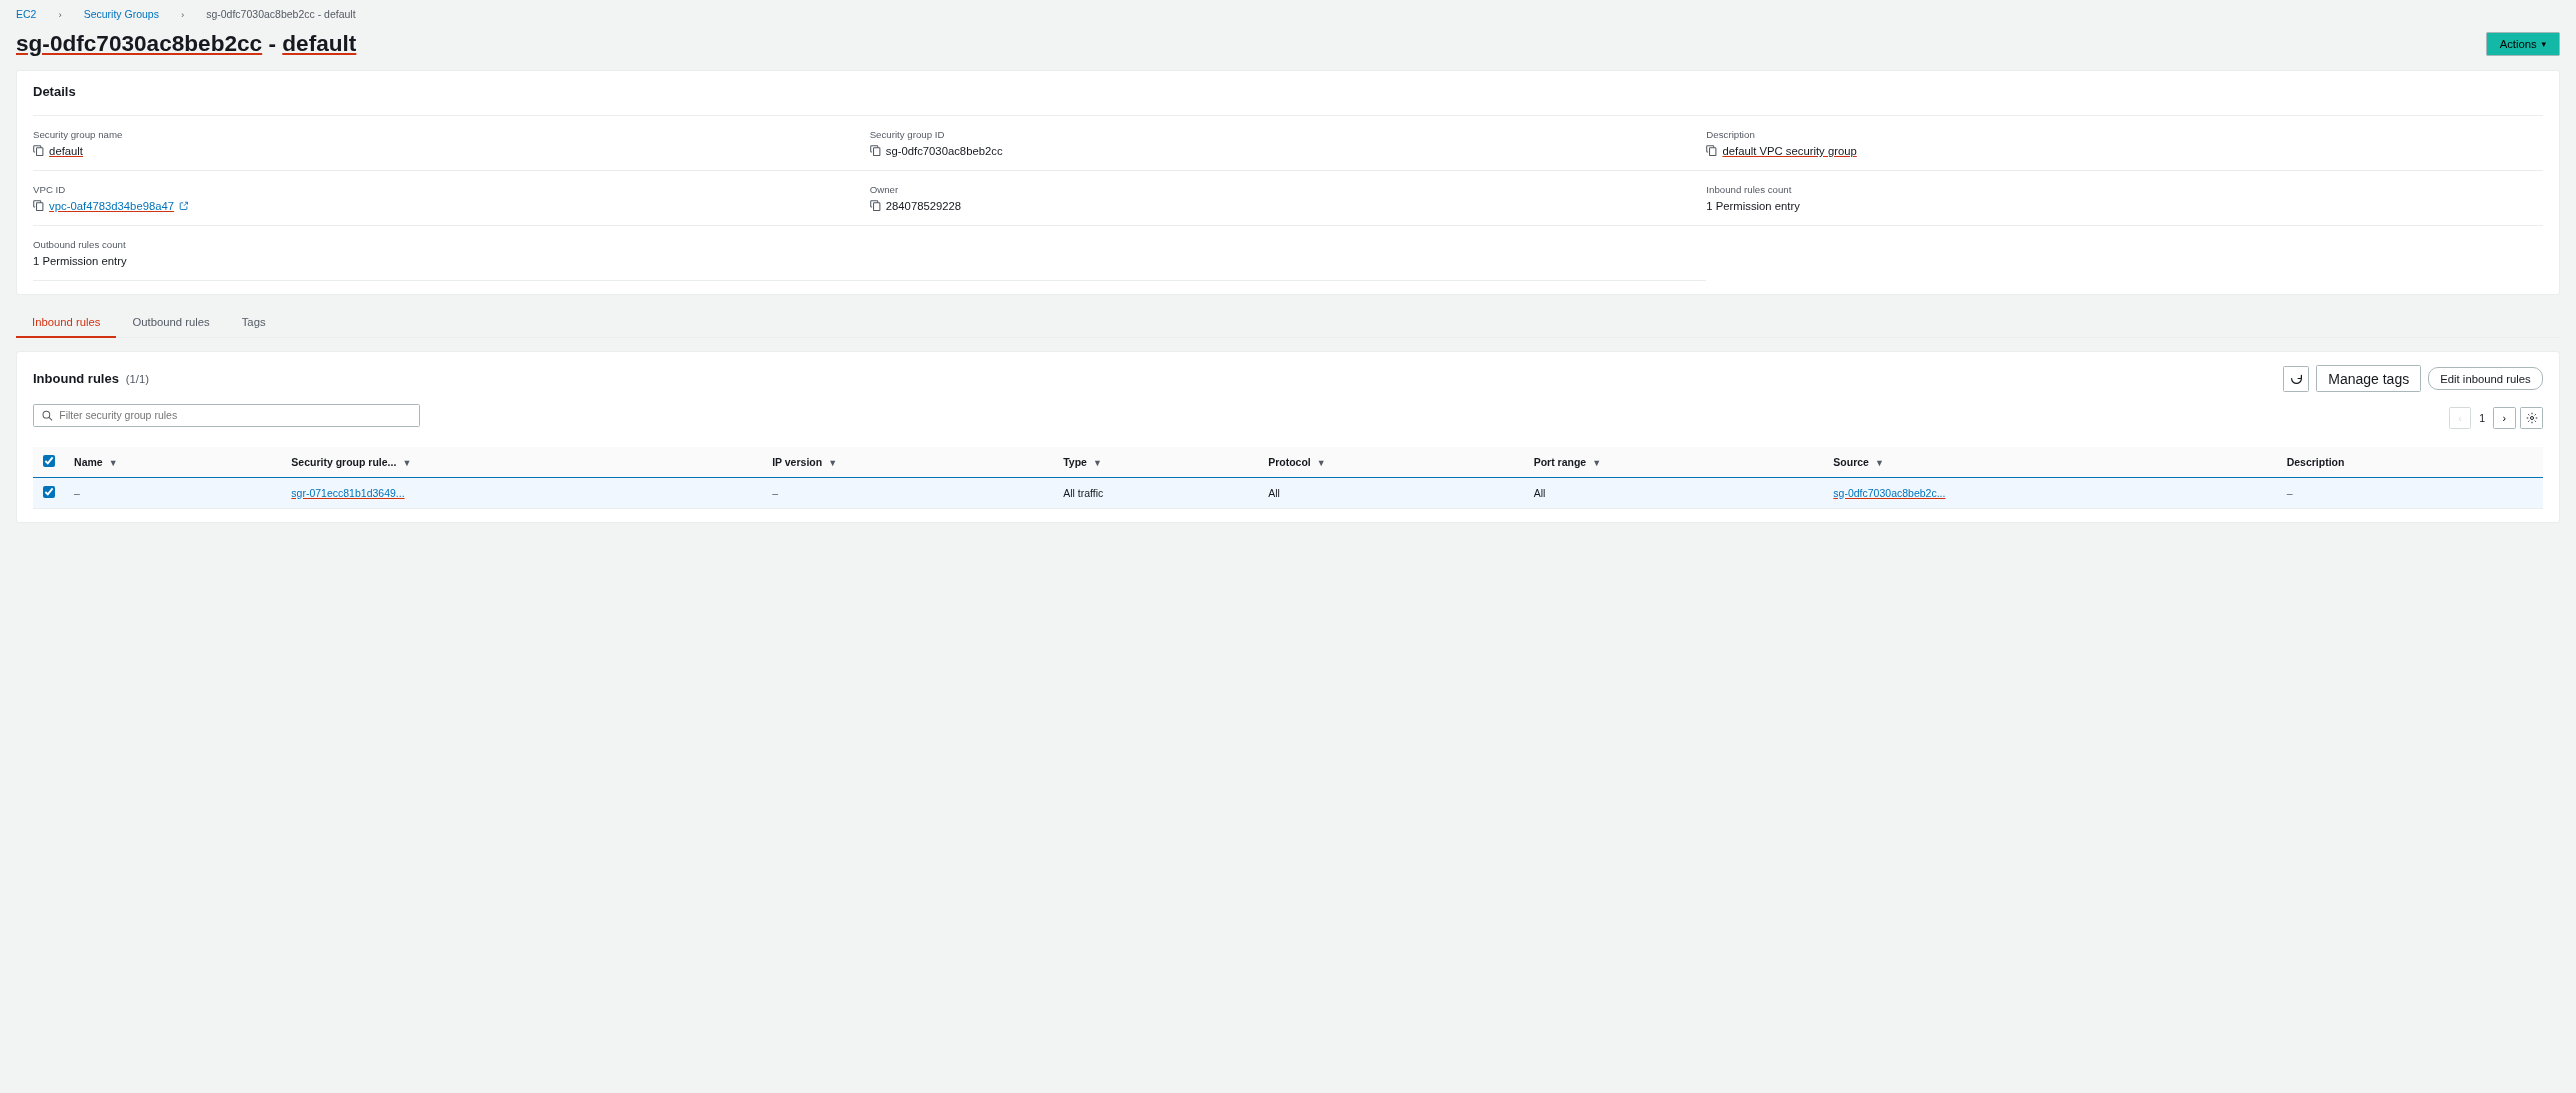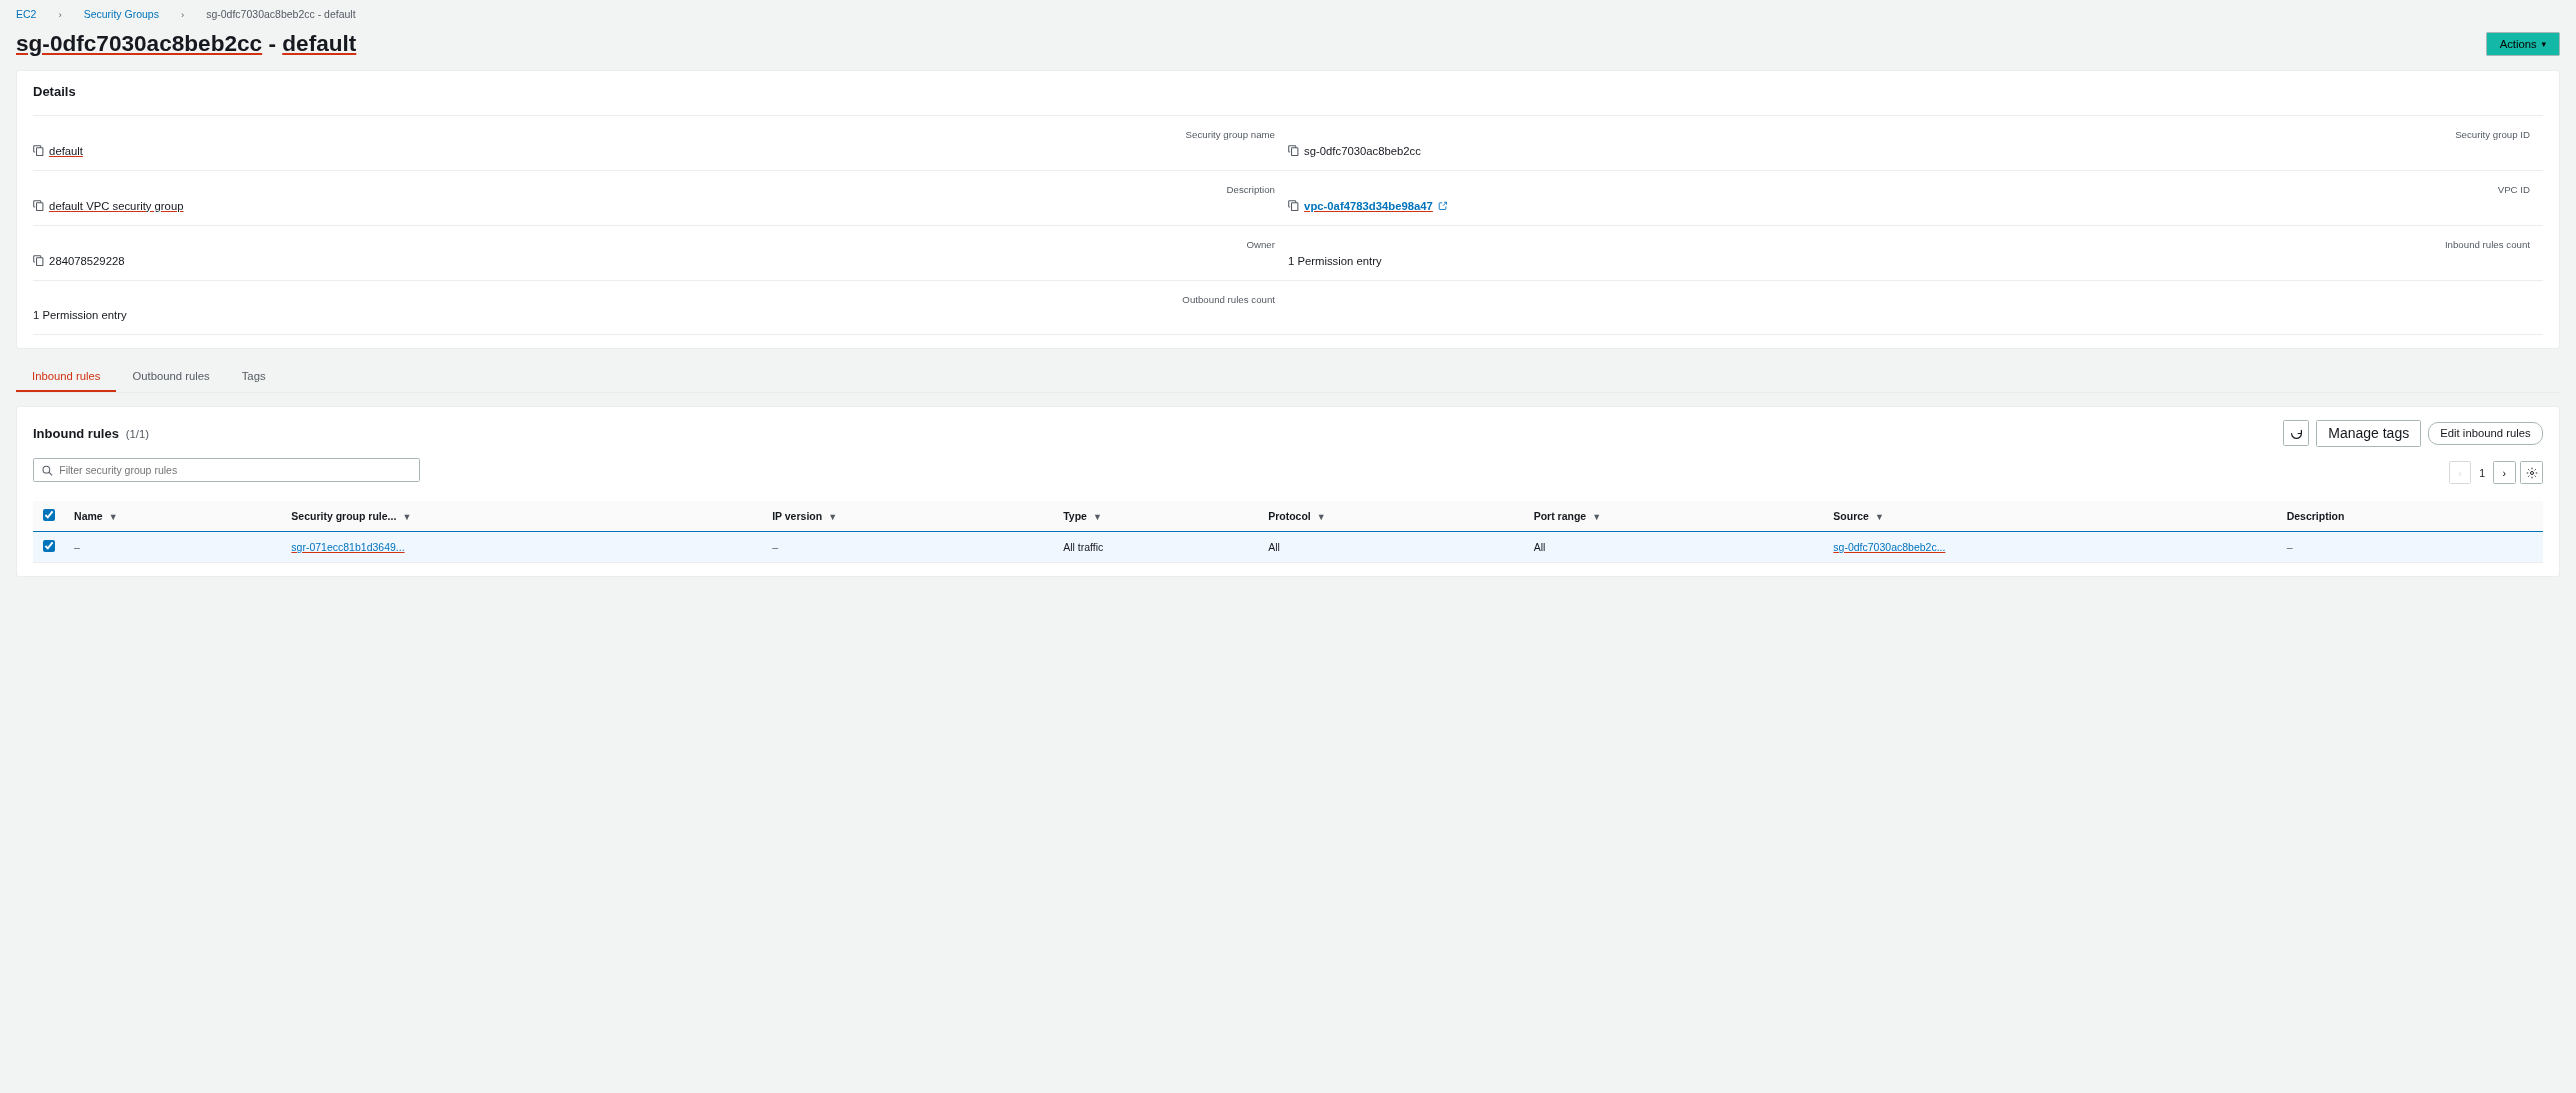--- a/index.html
+++ b/index.html
@@ -56,24 +56,23 @@
       padding: 13px 16px;
     }
     .details-title {
       font-size: 13px;
       font-weight: 700;
       margin-bottom: 16px;
       color: #16191f;
     }
     .details-grid {
       display: grid;
-      grid-template-columns: 1fr 1fr;
+      grid-template-columns: 1fr 1fr 1fr;
       gap: 0;
       border-top: 0.8px solid #eaeded;
-      text-align: right;
     }
     .details-cell {
       padding: 13px 13px 13px 0;
       border-bottom: 0.8px solid #eaeded;
     }
     .details-cell:not(:last-child) {
       border-right: none;
     }
     .details-label {
       font-size: 9.7px;
@@ -94,21 +93,20 @@
       color: #545b64;
       cursor: pointer;
       flex-shrink: 0;
     }
     .link-blue {
       color: #0073bb;
       text-decoration: none;
       display: inline-flex;
       align-items: center;
       gap: 3.2px;
-      font-weight: bold;
     }
     .external-icon {
       width: 9.7px;
       height: 9.7px;
       color: #0073bb;
     }
 
     .tabs-container {
       margin: 0 16px;
       border-bottom: 0.8px solid #eaeded;

